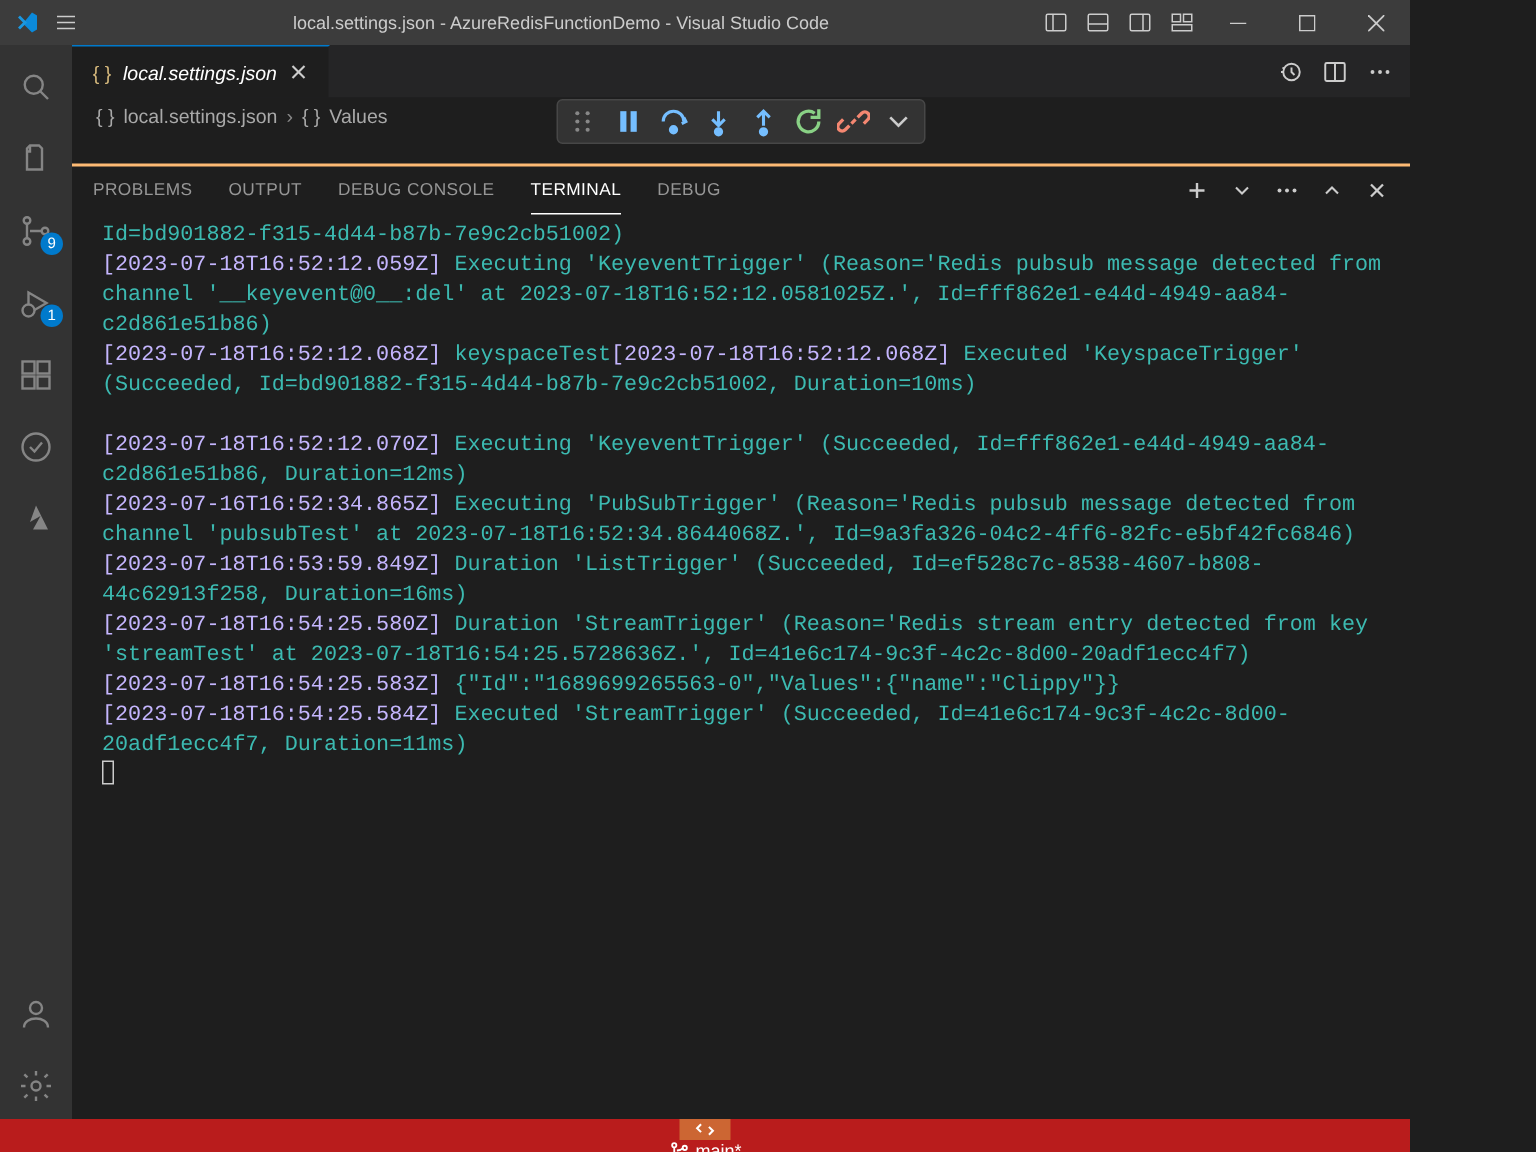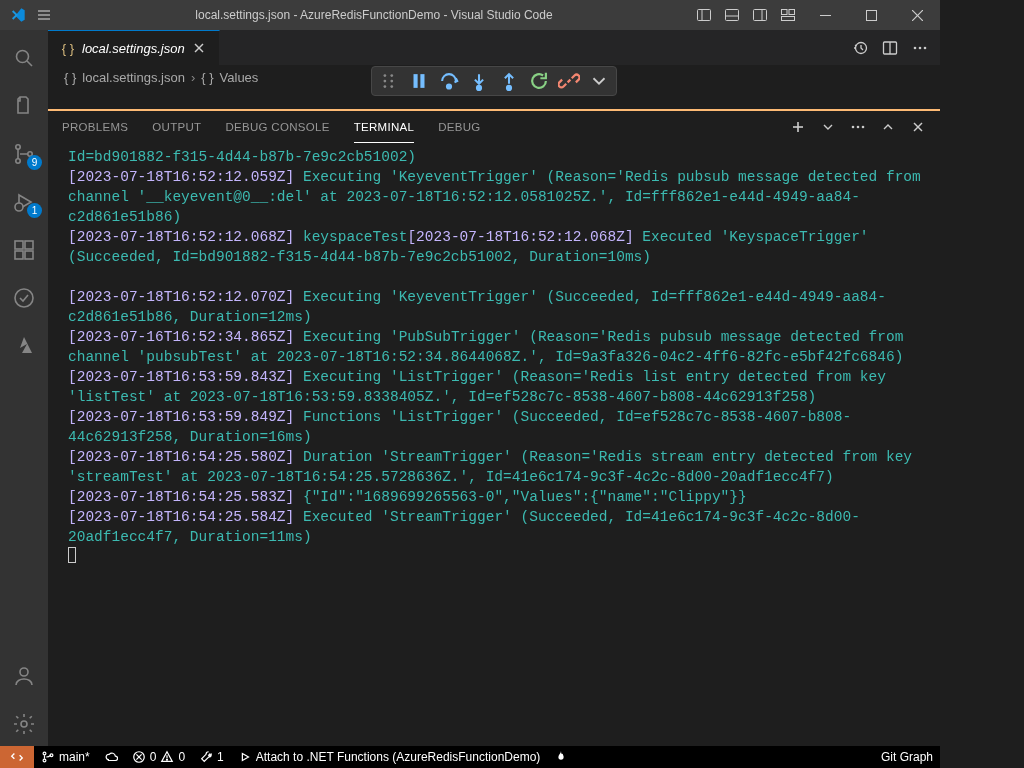--- a/index.html
+++ b/index.html
@@ -60,21 +60,21 @@
   .msg-cyan { color:#3cbab1;}
   .cursor-box { display:inline-block; width:8px; height:16px; border:1px solid #cccccc;}
   .side-terms { width:140px; border-left:1px solid #333; background:#252526; padding-top:4px;}
   .term-item { display:flex; align-items:center; gap:6px; padding:3px 10px; font-size:12.5px; color:#cccccc;}
   .term-item.sel { background:#37373d;}
   .term-item .term-ico { width:14px; display:inline-flex; }
   .term-item .chk { margin-left:auto; color:#cccccc;}
 
   
   .statusbar { height:22px; background:#007acc; display:flex; align-items:center; color:#fff; font-size:12px;}
-  .statusbar.debug { background:#000000; }
+  .statusbar.debug { background:#b91c1c;flex-direction:column; }
   .sb-item { padding:0 7px; height:100%; display:flex; align-items:center; gap:4px;}
   .sb-remote { background:#007acc; width:34px; justify-content:center;}
   .statusbar.debug .sb-remote { background:#cc6633; }
   .sb-spacer { flex:1;}
   .sb-ico { width:14px; height:14px; display:inline-flex;}
 
   .has-rel { position:relative;}
 </style>
 </head>
 <body>
@@ -357,22 +357,21 @@
           </div>
         </div>
         <div class="panel-body">
           <div class="terminal-output">
 <div><span class="msg-cyan">Id=bd901882-f315-4d44-b87b-7e9c2cb51002)</span></div>
 <div><span class="ts">[2023-07-18T16:52:12.059Z]</span> <span class="msg-cyan">Executing 'KeyeventTrigger'</span> <span class="msg-cyan">(Reason='Redis pubsub message detected from channel '__keyevent@0__:del' at 2023-07-18T16:52:12.0581025Z.', Id=fff862e1-e44d-4949-aa84-c2d861e51b86)</span></div>
 <div><span class="ts">[2023-07-18T16:52:12.068Z]</span> <span class="msg-cyan">keyspaceTest</span><span class="ts">[2023-07-18T16:52:12.068Z]</span> <span class="msg-cyan">Executed 'KeyspaceTrigger'</span> <span class="msg-cyan">(Succeeded, Id=bd901882-f315-4d44-b87b-7e9c2cb51002, Duration=10ms)</span></div>
 <div>&nbsp;</div>
 <div><span class="ts">[2023-07-18T16:52:12.070Z]</span> <span class="msg-cyan">Executing 'KeyeventTrigger'</span> <span class="msg-cyan">(Succeeded, Id=fff862e1-e44d-4949-aa84-c2d861e51b86, Duration=12ms)</span></div>
 <div><span class="ts">[2023-07-16T16:52:34.865Z]</span> <span class="msg-cyan">Executing 'PubSubTrigger'</span> <span class="msg-cyan">(Reason='Redis pubsub message detected from channel 'pubsubTest' at 2023-07-18T16:52:34.8644068Z.', Id=9a3fa326-04c2-4ff6-82fc-e5bf42fc6846)</span></div>
-<div><span class="ts">[2023-07-18T16:53:59.843Z]</span> <span class="msg-cyan">Executing 'ListTrigger'</span> <span class="msg-cyan">(Reason='Redis list entry detected from key 'listTest' at 2023-07-18T16:53:59.8338405Z.', Id=ef528c7c-8538-4607-b808-44c62913f258)</span></div>
-<div><span class="ts">[2023-07-18T16:53:59.849Z]</span> <span class="msg-cyan">Functions 'ListTrigger'</span> <span class="msg-cyan">(Succeeded, Id=ef528c7c-8538-4607-b808-44c62913f258, Duration=16ms)</span></div>
+<div><span class="ts">[2023-07-18T16:53:59.849Z]</span> <span class="msg-cyan">Duration 'ListTrigger'</span> <span class="msg-cyan">(Succeeded, Id=ef528c7c-8538-4607-b808-44c62913f258, Duration=16ms)</span></div>
 <div><span class="ts">[2023-07-18T16:54:25.580Z]</span> <span class="msg-cyan">Duration 'StreamTrigger'</span> <span class="msg-cyan">(Reason='Redis stream entry detected from key 'streamTest' at 2023-07-18T16:54:25.5728636Z.', Id=41e6c174-9c3f-4c2c-8d00-20adf1ecc4f7)</span></div>
 <div><span class="ts">[2023-07-18T16:54:25.583Z]</span> <span class="msg-cyan">{"Id":"1689699265563-0","Values":{"name":"Clippy"}}</span></div>
 <div><span class="ts">[2023-07-18T16:54:25.584Z]</span> <span class="msg-cyan">Executed 'StreamTrigger'</span> <span class="msg-cyan">(Succeeded, Id=41e6c174-9c3f-4c2c-8d00-20adf1ecc4f7, Duration=11ms)</span></div>
 <div><span class="cursor-box"></span></div>
           </div>
         </div>
       </div>
 
     </div>
   </div>

